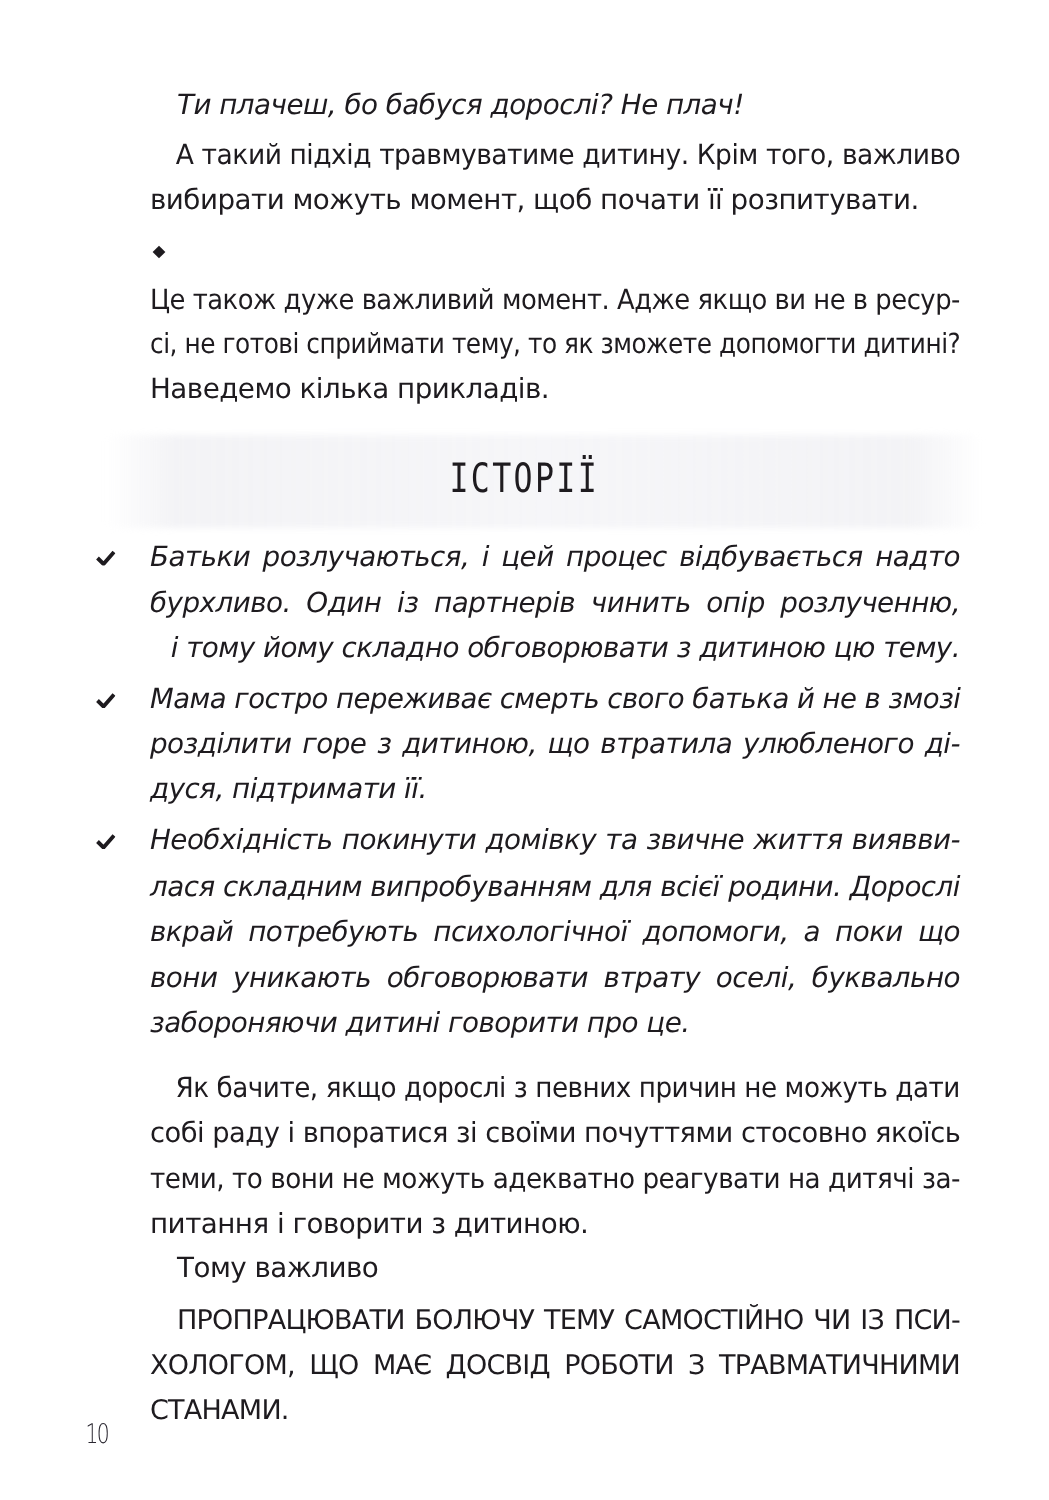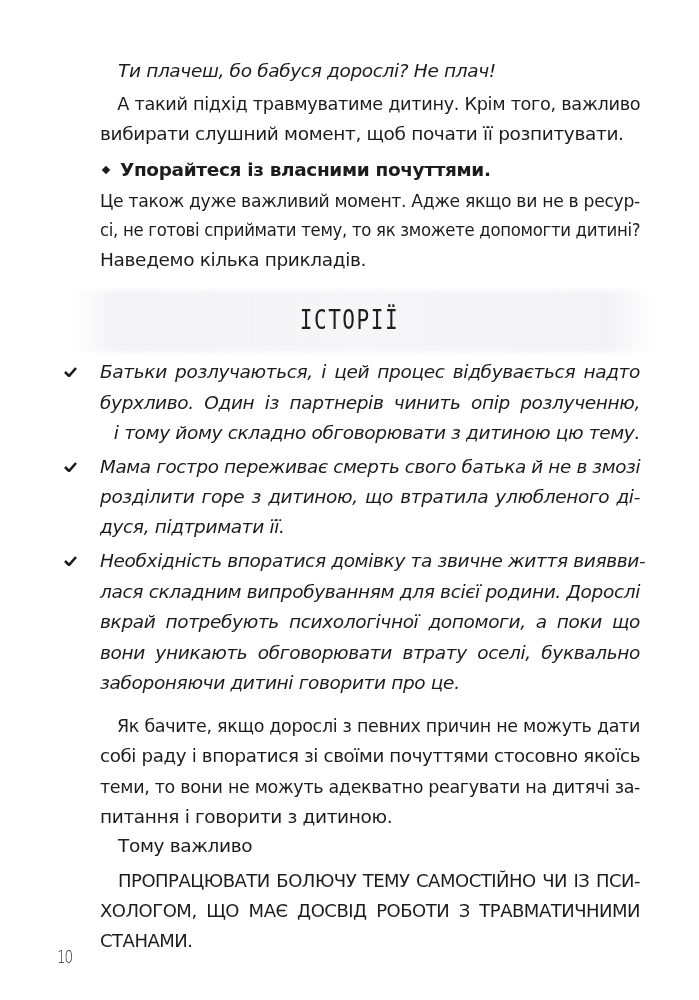--- a/index.html
+++ b/index.html
@@ -99,24 +99,24 @@
       font-weight: 300;
     }
   </style>
 </head>
 <body>
 
 <div class="page">
 
   <div class="line it indent" style="top:56px;">Ти плачеш, бо бабуся дорослі? Не плач!</div>
   <div class="line just indent" style="top: 89px; transform-origin: left center; transform: scaleX(0.957); width: 564.52px;">А такий підхід травмуватиме дитину. Крім того, важливо</div>
-  <div class="line" style="top:119px;">вибирати слушний момент, щоб почати її розпитувати.</div>
+  <div class="line" style="top:119px;">вибирати можуть момент, щоб почати її розпитувати.</div>
 
   <div class="line bold" style="top:155px; padding-left:0;">
-    <span class="diamond"></span><span>Упорайтеся із власними почуттями.</span>
+    <span class="diamond"></span>
   </div>
   <div class="line just" style="top: 186px; padding-left: 0px; transform-origin: left center; transform: scaleX(0.931); width: 579.953px;">Це також дуже важливий момент. Адже якщо ви не в ресур-</div>
   <div class="line just" style="top: 215px; transform-origin: left center; transform: scaleX(0.894); width: 604.219px;">сі, не готові сприймати тему, то як зможете допомогти дитині?</div>
   <div class="line" style="top:245px;">Наведемо кілька прикладів.</div>
 </div>
 
 <div class="heading-band"></div>
 <div class="heading">ІСТОРІЇ</div>
 
 <div class="page">
@@ -137,21 +137,21 @@
   </div>
   <div class="line it just" style="top: 452px; transform-origin: left center; transform: scaleX(0.991); width: 545.156px;">Мама гостро переживає смерть свого батька й не в змозі</div>
   <div class="line it just" style="top:482px;">розділити горе з дитиною, що втратила улюбленого ді-</div>
   <div class="line it" style="top:512px;">дуся, підтримати її.</div>
 
   <div class="check" style="top:546px;">
     <svg width="13" height="10" viewBox="0 0 13 10">
         <path d="M1 5 L5 9 L12 1" fill="none" stroke="#1e1b1f" stroke-width="2.6"></path>
       </svg>
   </div>
-  <div class="line it just" style="top:546px;">Необхідність впоратися домівку та звичне життя виявви-</div>
+  <div class="line it just" style="top:546px;">Необхідність покинути домівку та звичне життя виявви-</div>
   <div class="line it just" style="top:577px;">лася складним випробуванням для всієї родини. Дорослі</div>
   <div class="line it just" style="top:607px;">вкрай потребують психологічної допомоги, а поки що</div>
   <div class="line it just" style="top:638px;">вони уникають обговорювати втрату оселі, буквально</div>
   <div class="line it" style="top:668px;">забороняючи дитині говорити про це.</div>
 
   <div class="line just indent" style="top: 711px; transform-origin: left center; transform: scaleX(0.945); width: 571.374px;">Як бачите, якщо дорослі з певних причин не можуть дати</div>
   <div class="line just" style="top: 741px; transform-origin: left center; transform: scaleX(0.984); width: 548.953px;">собі раду і впоратися зі своїми почуттями стосовно якоїсь</div>
   <div class="line just" style="top: 772px; transform-origin: left center; transform: scaleX(0.946); width: 570.844px;">теми, то вони не можуть адекватно реагувати на дитячі за-</div>
   <div class="line" style="top:802px;">питання і говорити з дитиною.</div>
   <div class="line indent" style="top:831px;">Тому важливо</div>

